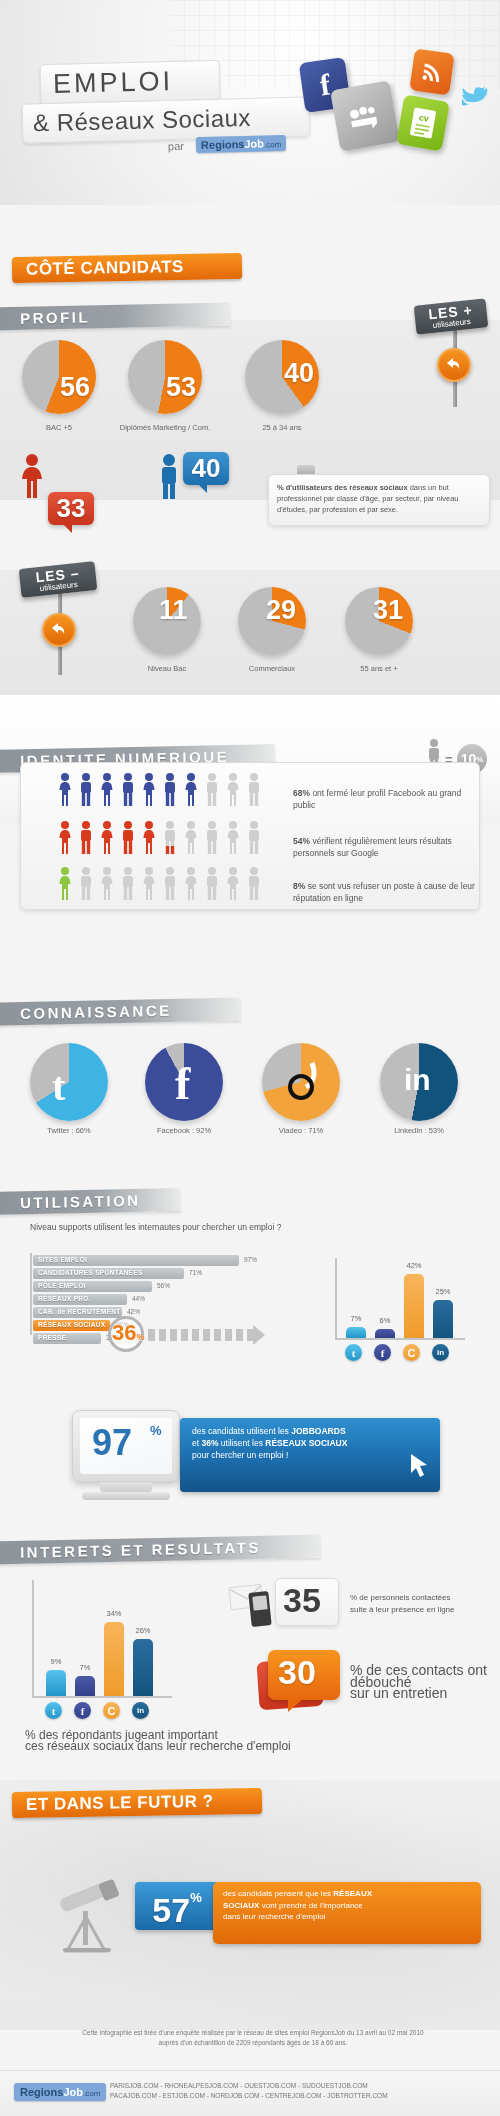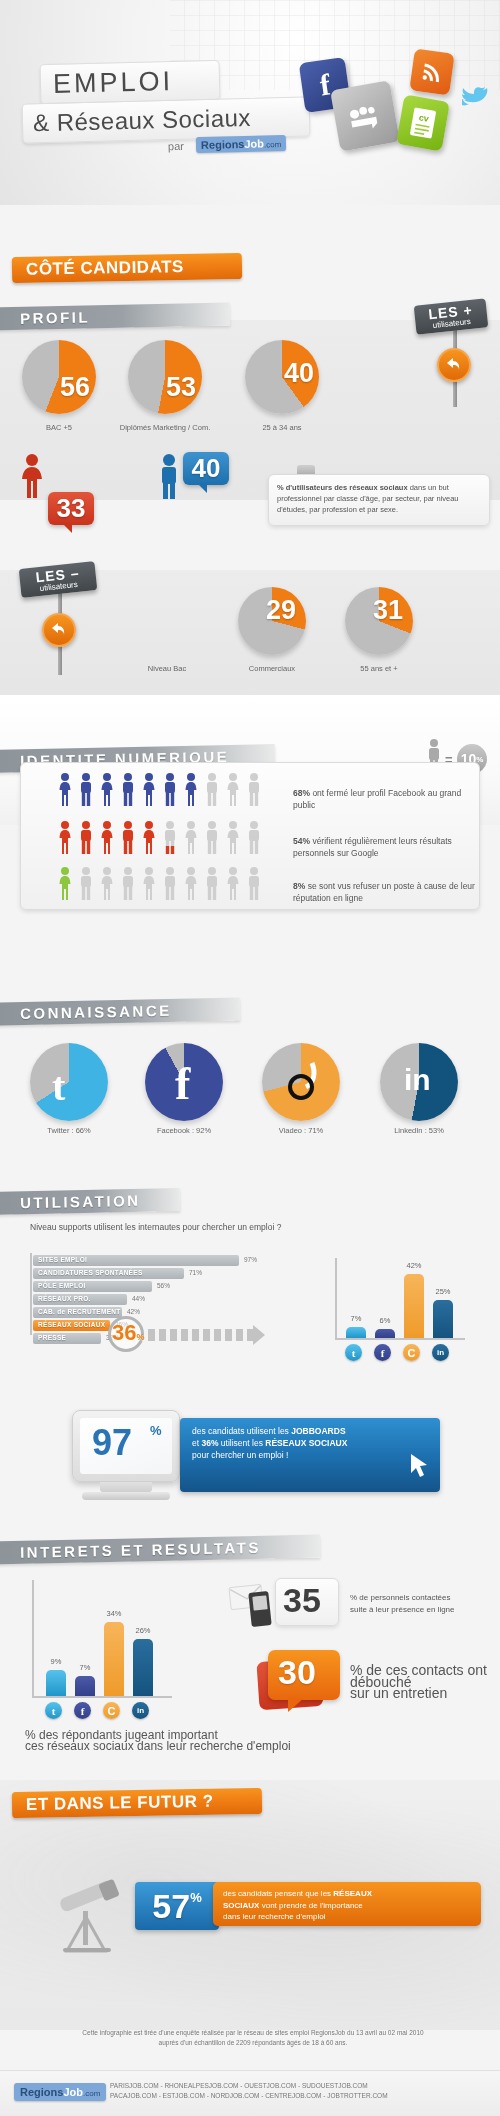--- a/index.html
+++ b/index.html
@@ -266,20 +266,24 @@
       <span class="big">LES –</span>
       <span class="small">utilisateurs</span>
     </div>
     <div class="arrowbtn" style="left:22px; top:48px;">
       <svg width="20" height="18" viewBox="0 0 20 18" fill="#fff">
           <path d="M11 2l6 5-6 5V9C7 9 5 11 5 14 4 8 7 5 11 5z" transform="scale(-1,1) translate(-20,0)"></path>
         </svg>
     </div>
   </div>
 
+  <div class="pie" style="left:133px; top:587px; width:68px; height:68px;
+       background:conic-gradient(from 0deg,#ef7d13 0 39.6deg,#bdbdbd 39.6deg 360deg);">
+    <div class="val" style="left:26px; top:8px;">11</div>
+  </div>
   <div class="pielabel" style="left:107px; top:664px;">Niveau Bac</div>
 
   <div class="pie" style="left:238px; top:587px; width:68px; height:68px;
        background:conic-gradient(from 0deg,#ef7d13 0 104.4deg,#bdbdbd 104.4deg 360deg);">
     <div class="val" style="left:28px; top:8px;">29</div>
   </div>
   <div class="pielabel" style="left:212px; top:664px;">Commerciaux</div>
 
   <div class="pie" style="left:345px; top:587px; width:68px; height:68px;
        background:conic-gradient(from 0deg,#ef7d13 0 111.6deg,#bdbdbd 111.6deg 360deg);">
@@ -719,26 +723,26 @@
     <svg width="84" height="78" viewBox="0 0 84 78">
       <rect x="14" y="14" width="56" height="14" rx="6" fill="#c9c9c9" transform="rotate(-22 42 21)"></rect>
       <rect x="56" y="6" width="16" height="18" rx="3" fill="#9f9f9f" transform="rotate(-22 64 15)"></rect>
       <rect x="38" y="36" width="5" height="34" fill="#b0b0b0"></rect>
       <path d="M22 76l19-34 19 34z" fill="none" stroke="#b0b0b0" stroke-width="3"></path>
       <rect x="18" y="73" width="48" height="4" rx="2" fill="#a8a8a8"></rect>
     </svg>
   </div>
 
   <div class="bluebanner" style="left:135px; top:1882px; width:84px; height:48px;
-       background:linear-gradient(180deg,#3d9ad8,#1a6aa9); display:flex; align-items:center; justify-content:center;">
+       background:linear-gradient(180deg,#3d9ad8,#1a6aa9); display:flex; align-items:flex-end; justify-content:center;">
     <span style="font-size:34px; font-weight:bold; text-shadow:0 1px 2px rgba(0,0,0,.3);">57</span>
     <span style="font-size:13px; font-weight:bold; align-self:flex-start; margin-top:8px;">%</span>
   </div>
 
-  <div style="position:absolute; left:213px; top:1882px; width:268px; height:44px; border-radius:5px;
+  <div style="position:absolute; left:213px; top:1882px; width:268px; height:62px; border-radius:5px;
               background:linear-gradient(180deg,#f7941e,#e06a08); box-shadow:0 2px 4px rgba(0,0,0,.22);
               color:#fff; padding:6px 10px; font-size:8px; line-height:11.5px;">
     <span>des candidats pensent que les </span><b>RÉSEAUX</b><br>
     <b>SOCIAUX</b><span> vont prendre de l'importance</span><br>
     <span>dans leur recherche d'emploi</span>
   </div>
 
   <div style="position:absolute; left:28px; top:2028px; width:450px; text-align:center;" class="tiny">
     <div>Cette infographie est tirée d'une enquête réalisée par le réseau de sites emploi RegionsJob du 13 avril au 02 mai 2010</div>
     <div>auprès d'un échantillon de 2209 répondants âgés de 18 à 60 ans.</div>

